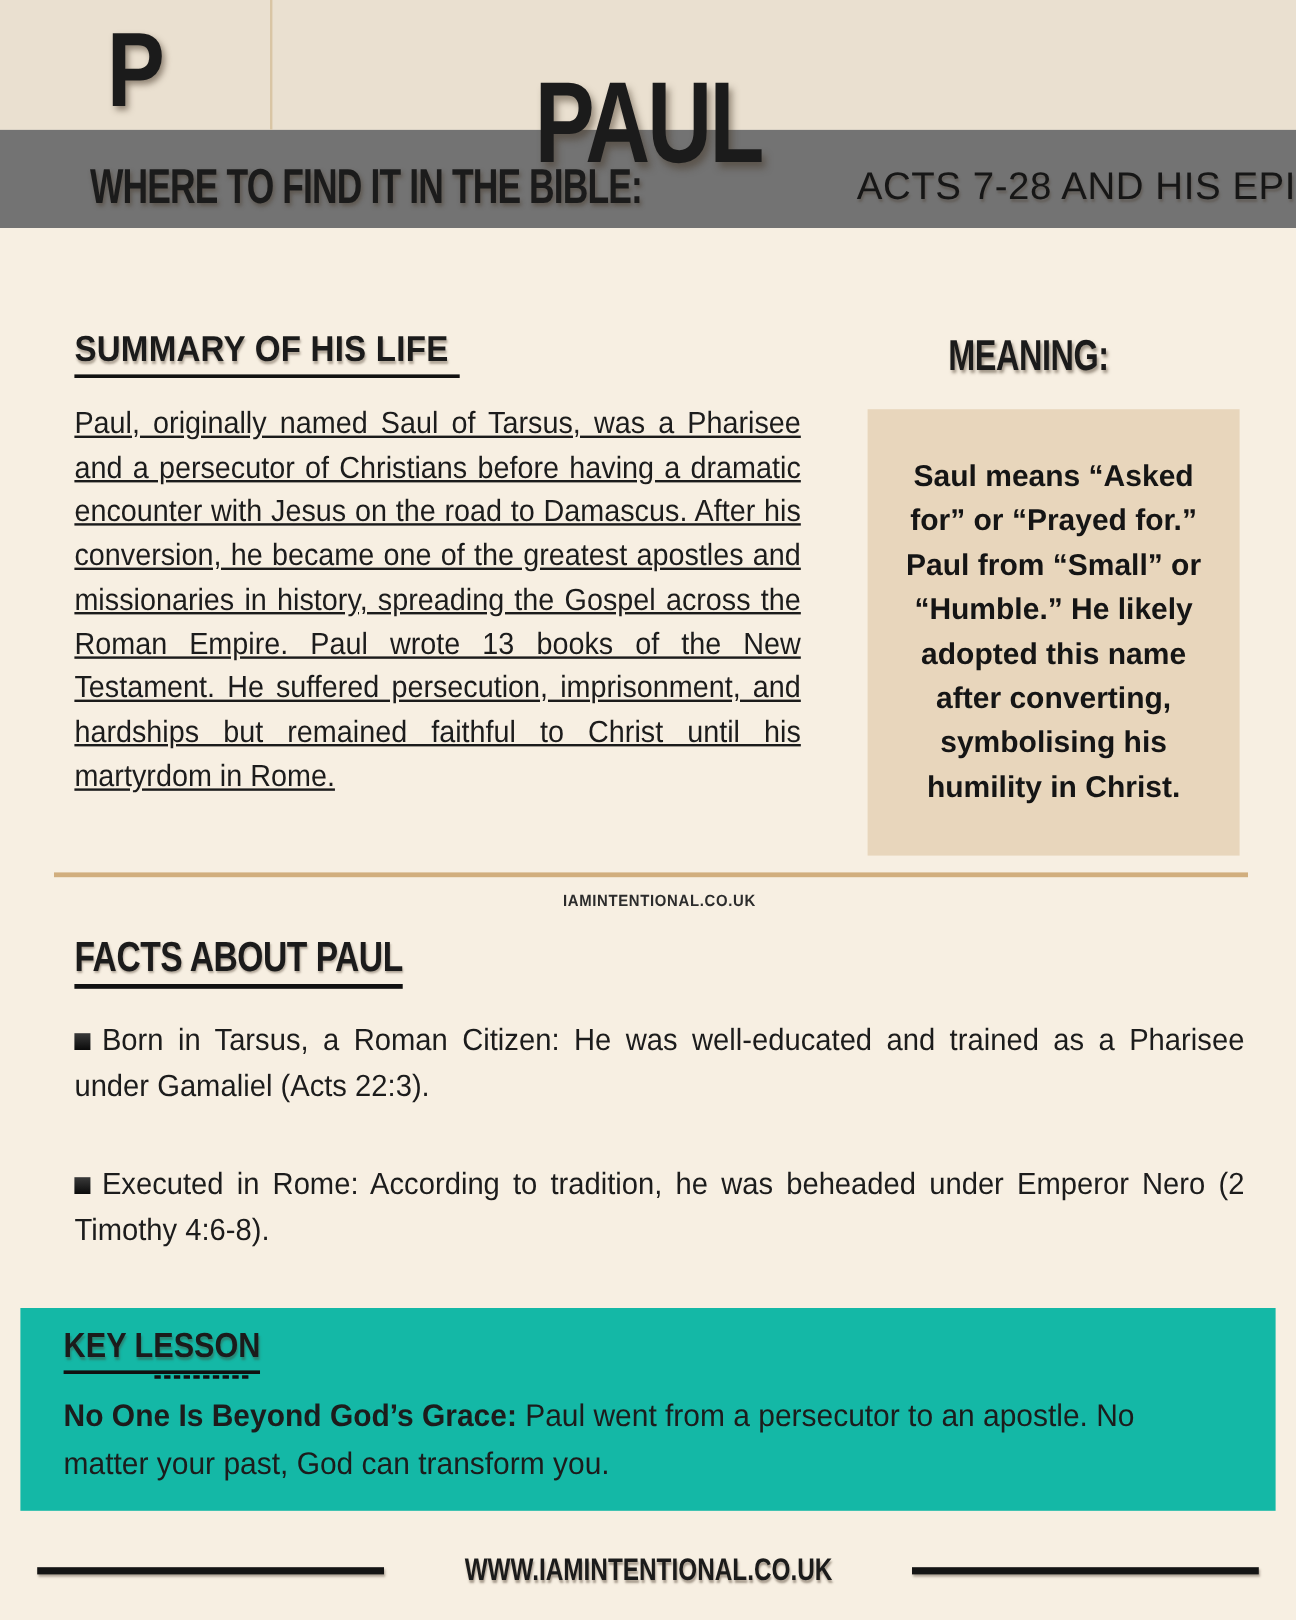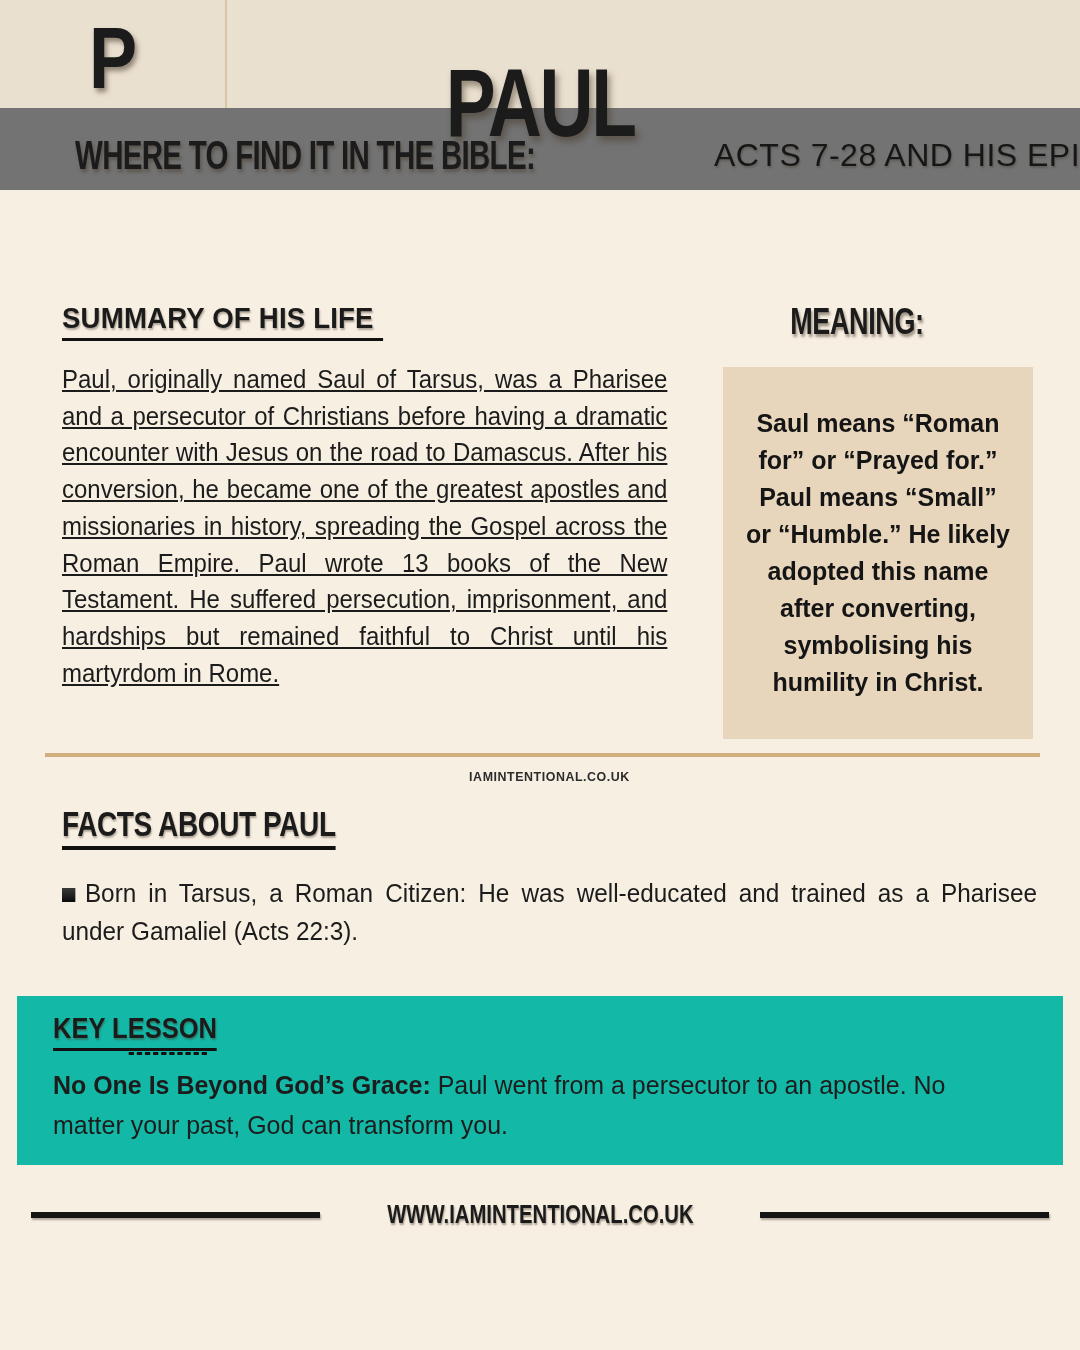--- a/index.html
+++ b/index.html
@@ -83,21 +83,21 @@
     letter-spacing: 0.5px;
     white-space: nowrap;
     color: #161616;
     text-shadow: 1px 2px 2px rgba(70,55,40,0.35);
   }
 
   
   .content { padding: 0 43px 0 62px; }
   .columns {
     display: flex;
-    margin-top: 111px;
+    margin-top: 85px;
     gap: 56px;
   }
   .col-left { width: 605px; flex: 0 0 auto; }
   .col-right { width: 268px; flex: 0 0 auto; }
 
   .section-heading {
     display: inline-block;
     font-weight: bold;
     font-size: 30px;
     letter-spacing: 0.2px;
@@ -292,36 +292,39 @@
         <div class="summary-text-wrap">
           <p class="body-text">Paul, originally named Saul of Tarsus, was a Pharisee and a persecutor of Christians before having a dramatic encounter with Jesus on the road to Damascus. After his conversion, he became one of the greatest apostles and missionaries in history, spreading the Gospel across the Roman Empire. Paul wrote 13 books of the New Testament. He suffered persecution, imprisonment, and hardships but remained faithful to Christ until his martyrdom in Rome.</p>
         </div>
       </div>
 
       <div class="col-right">
         <div class="meaning-heading-wrap">
           <span class="meaning-heading">MEANING:</span>
         </div>
         <div class="meaning-box">
-          <p class="meaning-box-text">Saul means “Roman for” or “Prayed for.” Paul means “Small” or “Humble.” He likely adopted this name after converting, symbolising his humility in Christ.</p>
+          <p class="meaning-box-text">Saul means “Asked for” or “Prayed for.” Paul from “Small” or “Humble.” He likely adopted this name after converting, symbolising his humility in Christ.</p>
         </div>
       </div>
 
     </div>
 
     <div class="section-divider"></div>
     <div class="site-small">IAMINTENTIONAL.CO.UK</div>
 
     <div>
       <span class="facts-heading">FACTS ABOUT PAUL</span>
 
       <div class="fact">
         <p class="fact-text"><span class="square-bullet"></span><span>Born in Tarsus, a Roman Citizen: He was well-educated and trained as a Pharisee under Gamaliel (Acts 22:3).</span></p>
       </div>
 
+      <div class="fact">
+        <p class="fact-text"><span class="square-bullet"></span><span>Executed in Rome: According to tradition, he was beheaded under Emperor Nero (2 Timothy 4:6-8).</span></p>
+      </div>
     </div>
 
   </div>
 
   <div class="key-lesson">
     <span class="key-lesson-heading">KEY LESSON</span>
     <p class="key-lesson-body"><span class="lead">No One Is Beyond God’s Grace:</span><span> Paul went from a persecutor to an apostle. No matter your past, God can transform you.</span></p>
   </div>
 
   <div class="footer">

